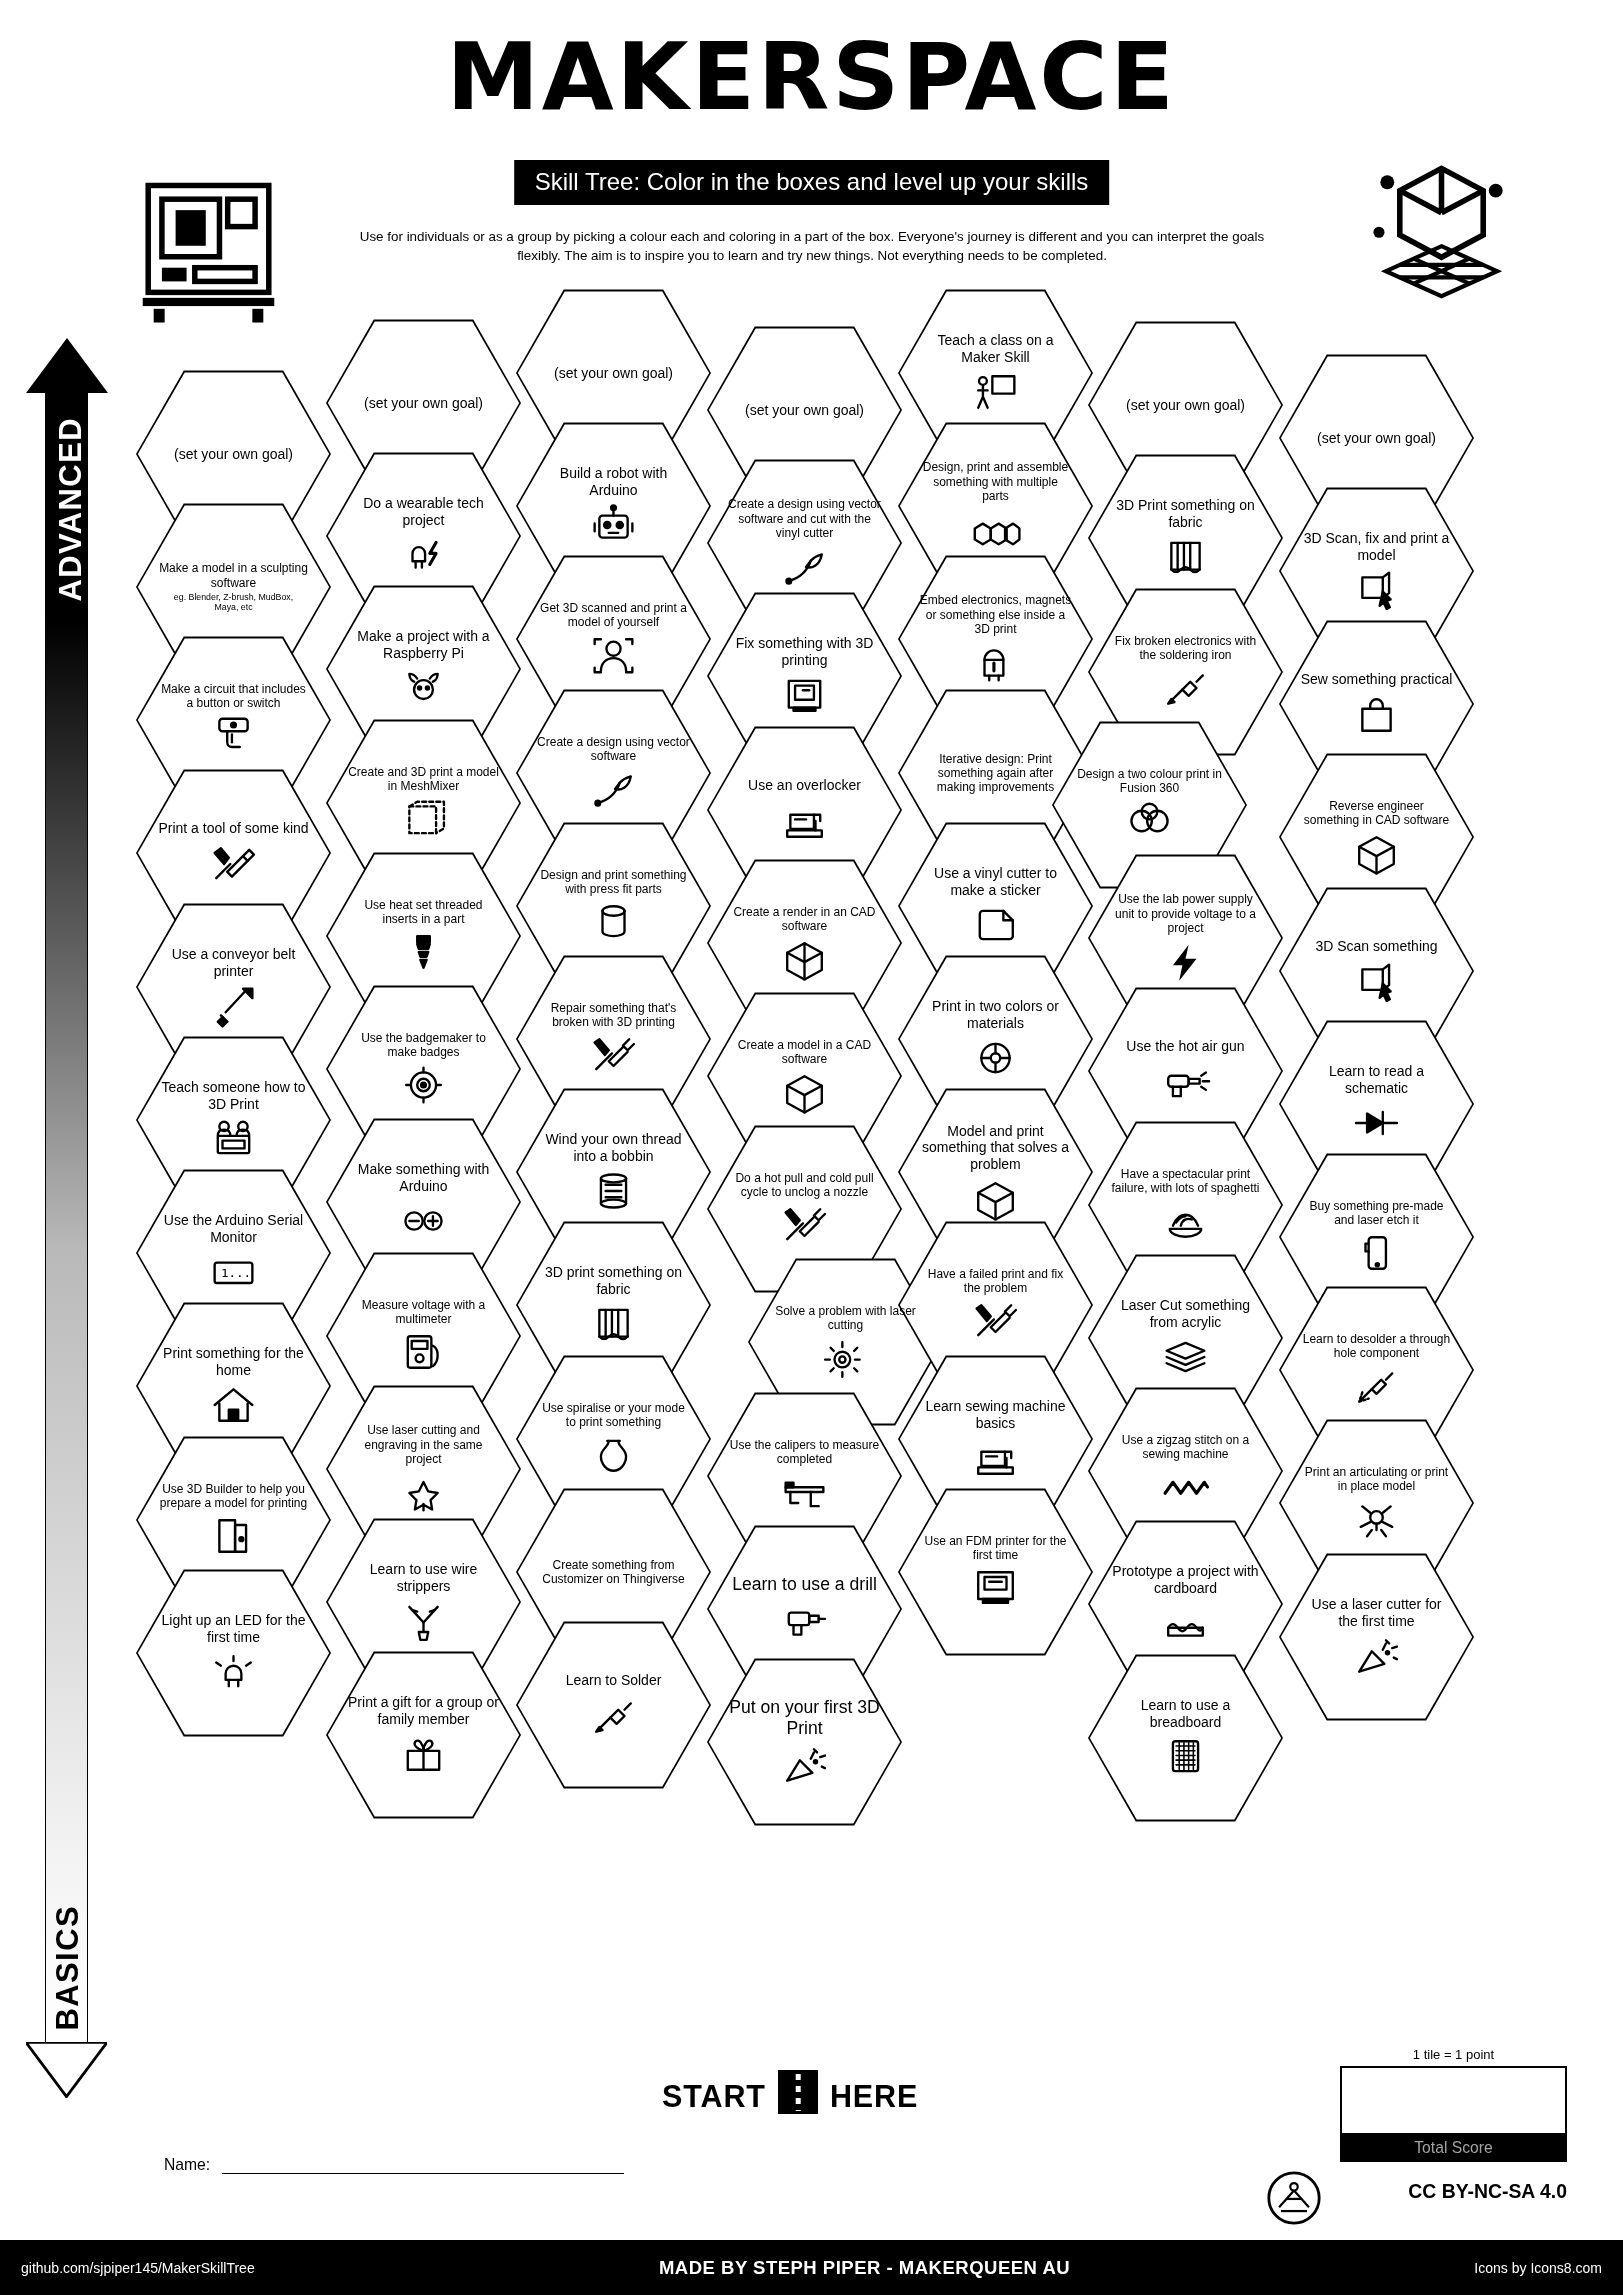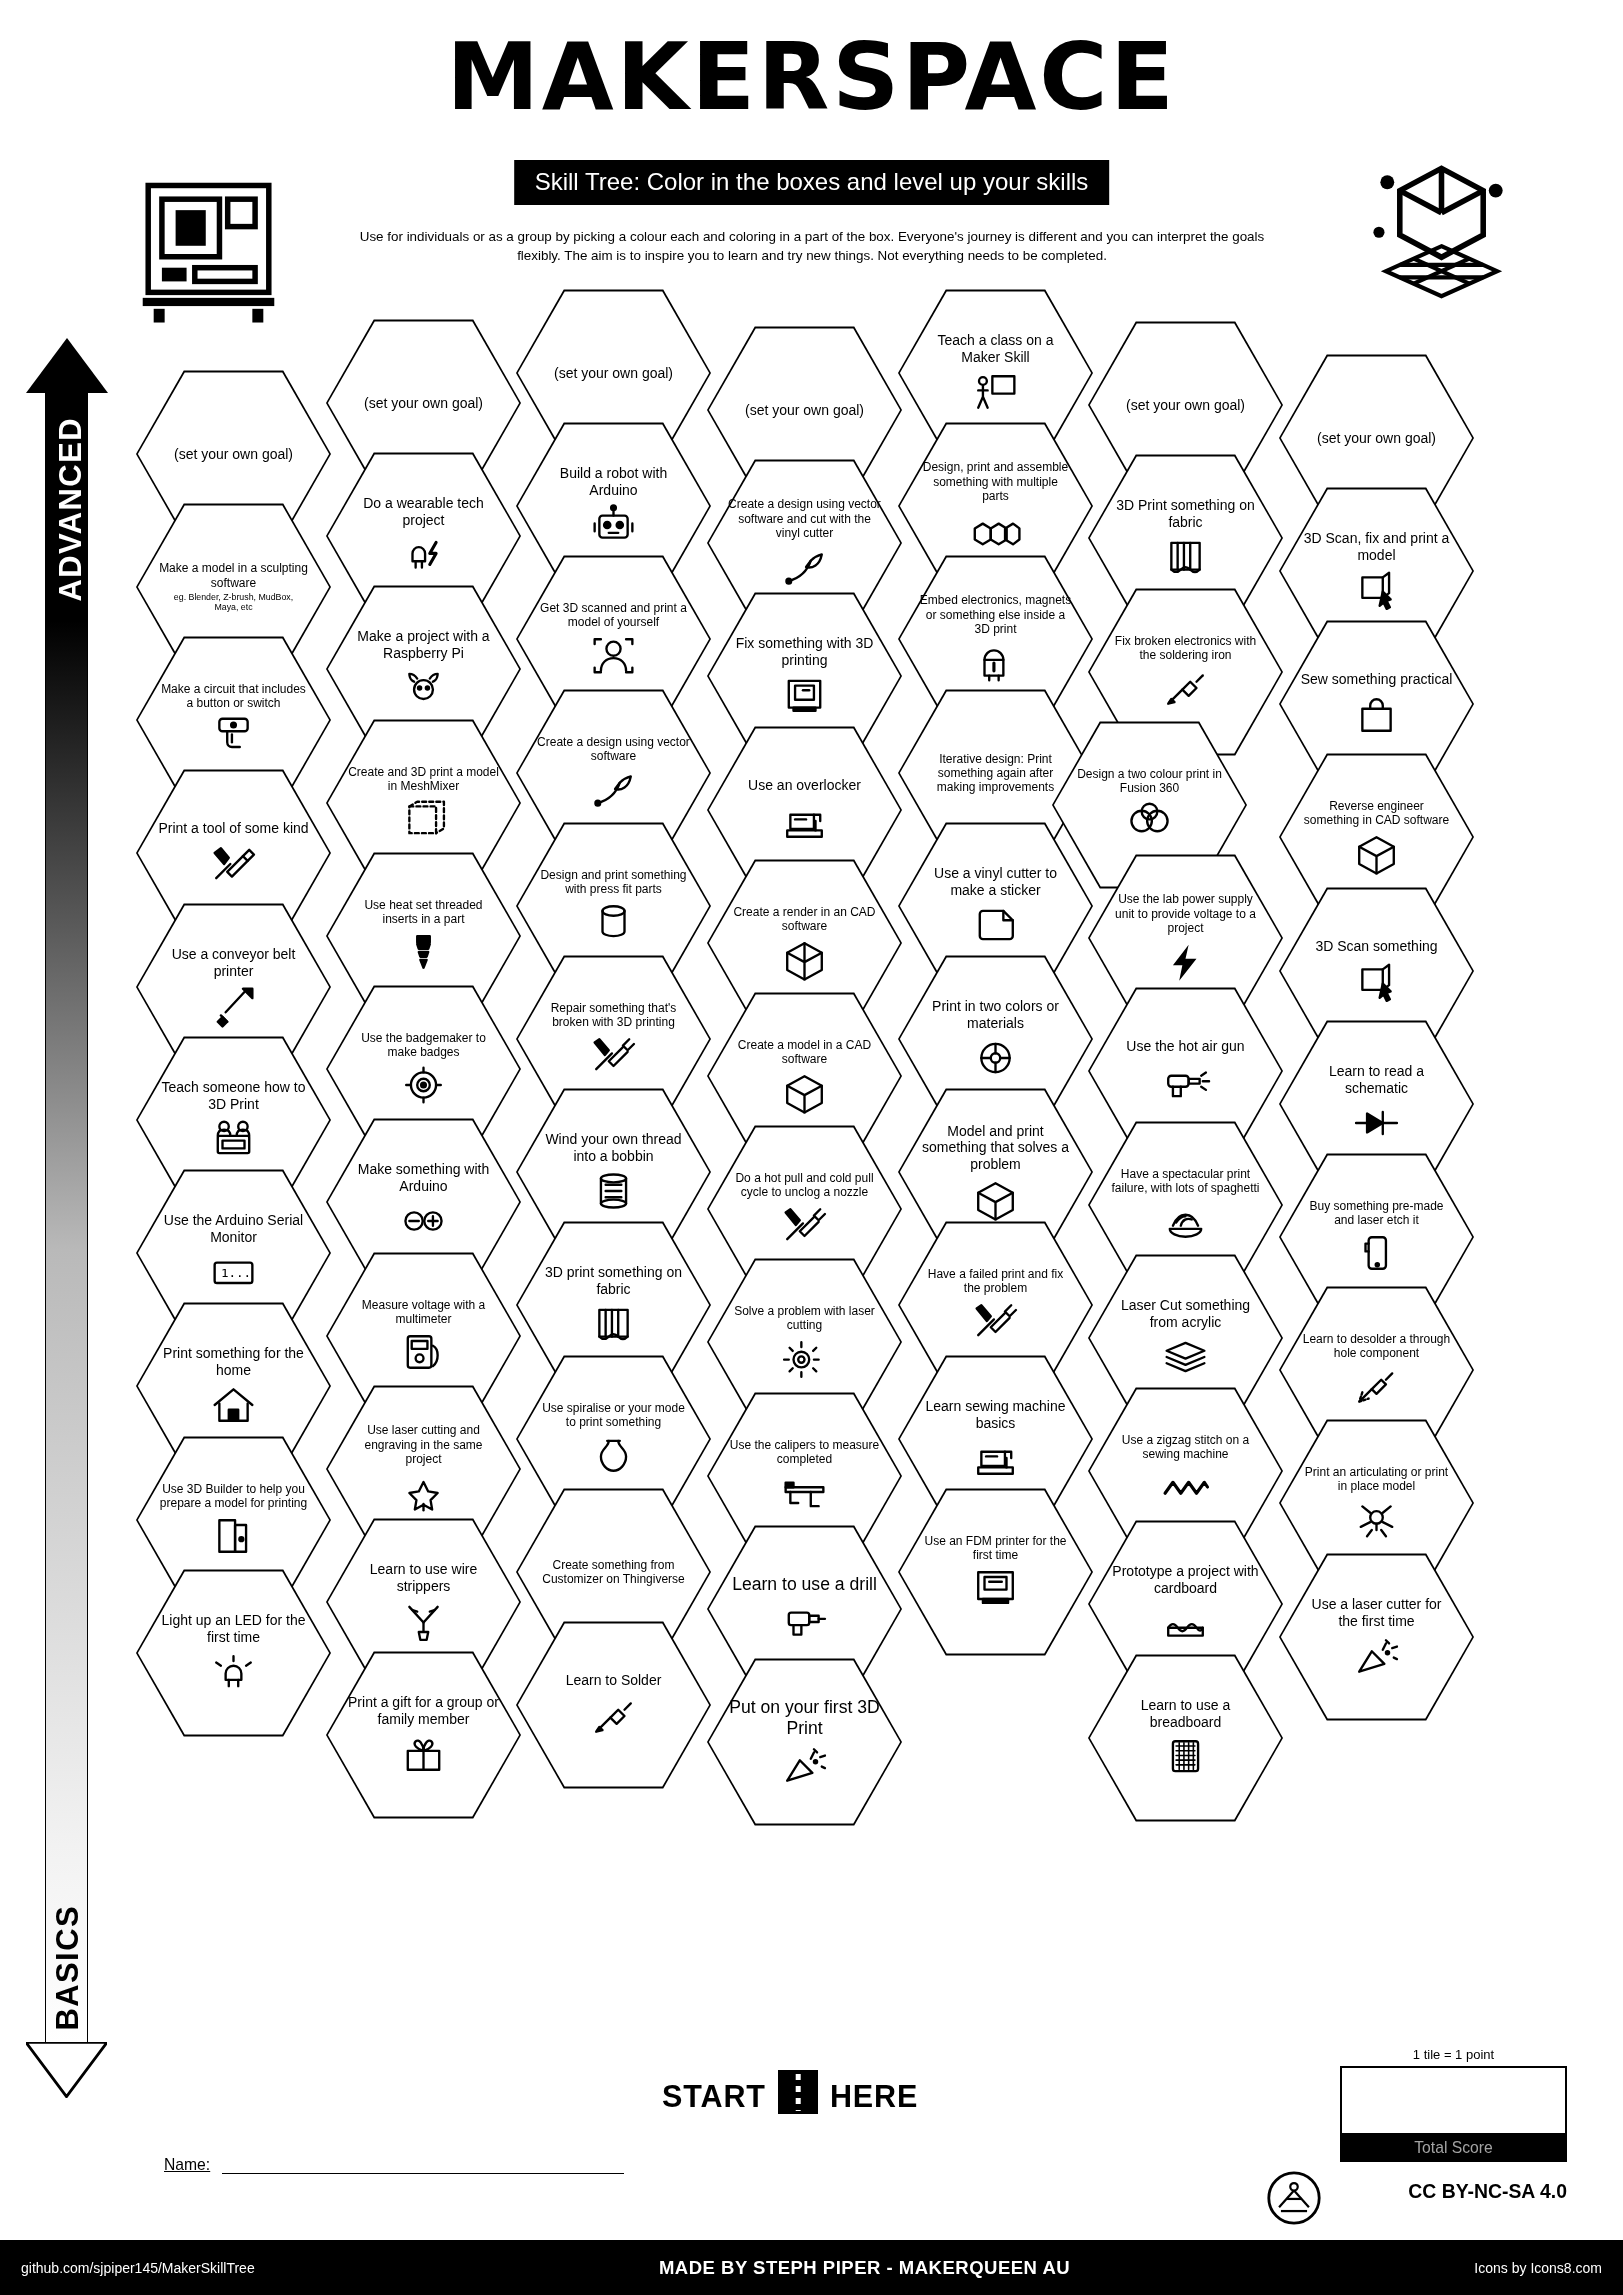--- a/index.html
+++ b/index.html
@@ -113,21 +113,20 @@
   }
   .road::after {
     content: ""; position: absolute; left: 50%; top: 3.7px; transform: translateX(-50%);
     width: 4.6px; height: 37px;
     background: repeating-linear-gradient(to bottom, #fff 0 6.5px, #000 6.5px 12px);
   }
   .name-line {
     position: absolute; left: 164px; top: 2156px;
     display: flex; align-items: flex-end; gap: 12px;
     font-size: 15.7px;
-    text-decoration: underline;
   }
   .name-rule { width: 402px; border-bottom: 1.9px solid #000; height: 4.6px; }
 
   .score-box {
     position: absolute; right: 56px; top: 2047px; width: 227px;
   }
   .score-note { font-size: 13px; text-align: center; margin-bottom: 3.7px; }
   .score-frame { border: 2.3px solid #000; height: 69px; background: #fff; }
   .score-label {
     background: #000; color: #a3a3a3; text-align: center;
@@ -641,21 +640,21 @@
         <div class="htext">Do a hot pull and cold pull cycle to unclog a nozzle</div>
         <div class="hicon">
           <svg width="51" height="44" viewBox="0 0 64 56" fill="none" stroke="#000" stroke-width="3" stroke-linecap="round" stroke-linejoin="round">
             <path d="M10 46l20-20"></path>
             <path d="M8 12l6-4 12 14-5 6z" fill="#000"></path>
             <path d="M52 8l-8 8 6 6 8-8"></path>
             <path d="M44 18L26 36l6 6 18-18"></path>
           </svg>
         </div>
       </div>
-      <div class="hex small" style="left: 705px; top: 1256px;">
+      <div class="hex small" style="left: 746px; top: 1256px;">
         <div class="hexbg"></div>
         <div class="hexin"></div>
         <div class="htext">Solve a problem with laser cutting</div>
         <div class="hicon">
           <svg width="51" height="44" viewBox="0 0 64 56" fill="none" stroke="#000" stroke-width="3" stroke-linecap="round" stroke-linejoin="round">
             <circle cx="28" cy="30" r="10"></circle>
             <circle cx="28" cy="30" r="4"></circle>
             <path d="M28 14v-6M28 52v-6M12 30H6M50 30h-6M17 19l-4-4M43 41l4 4M17 41l-4 4M43 19l4-4"></path>
           </svg>
         </div>

